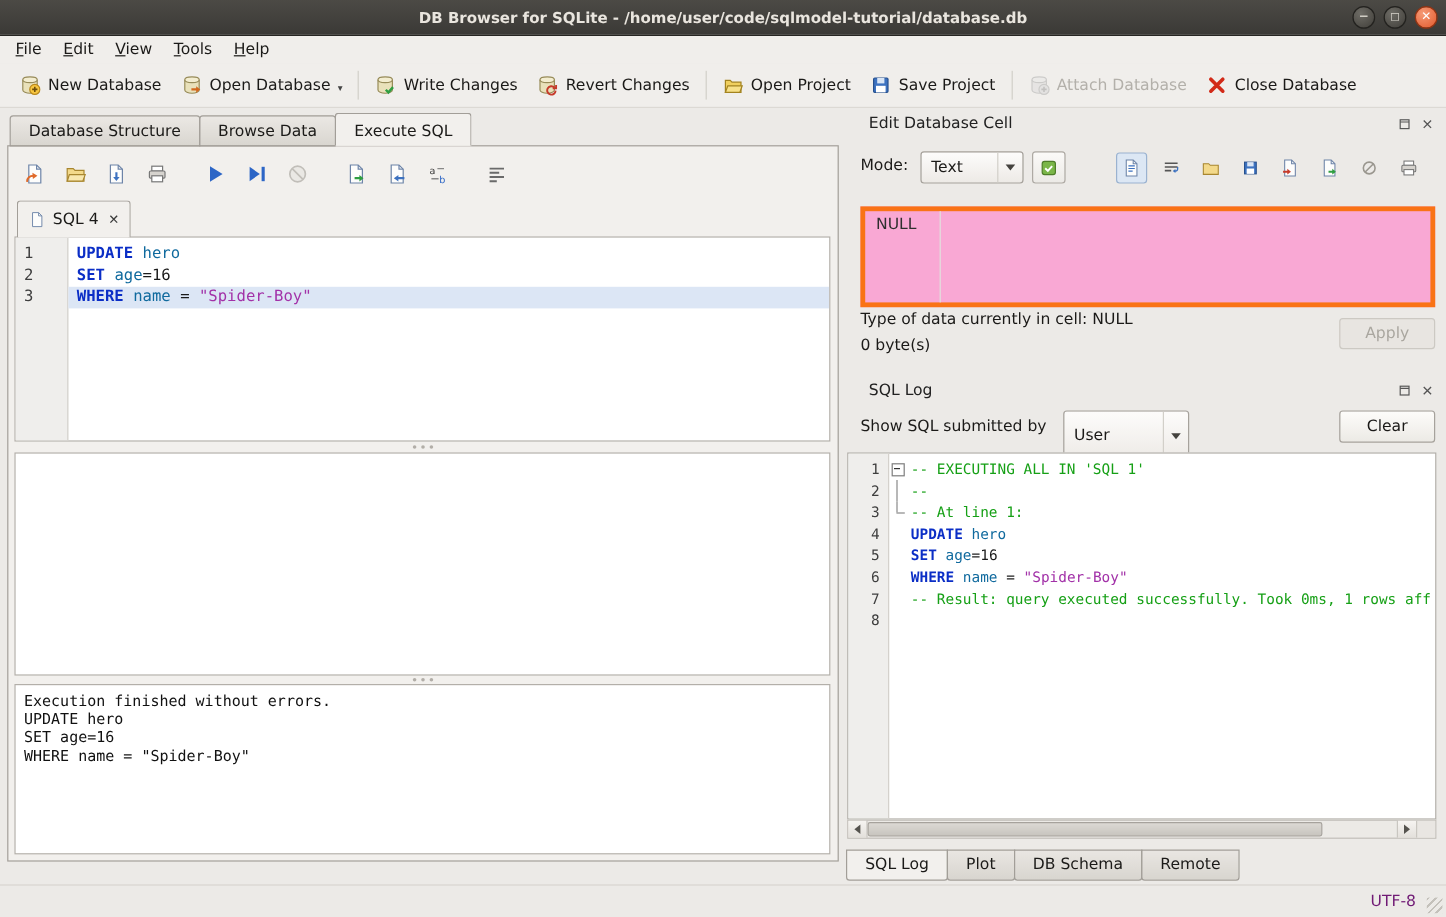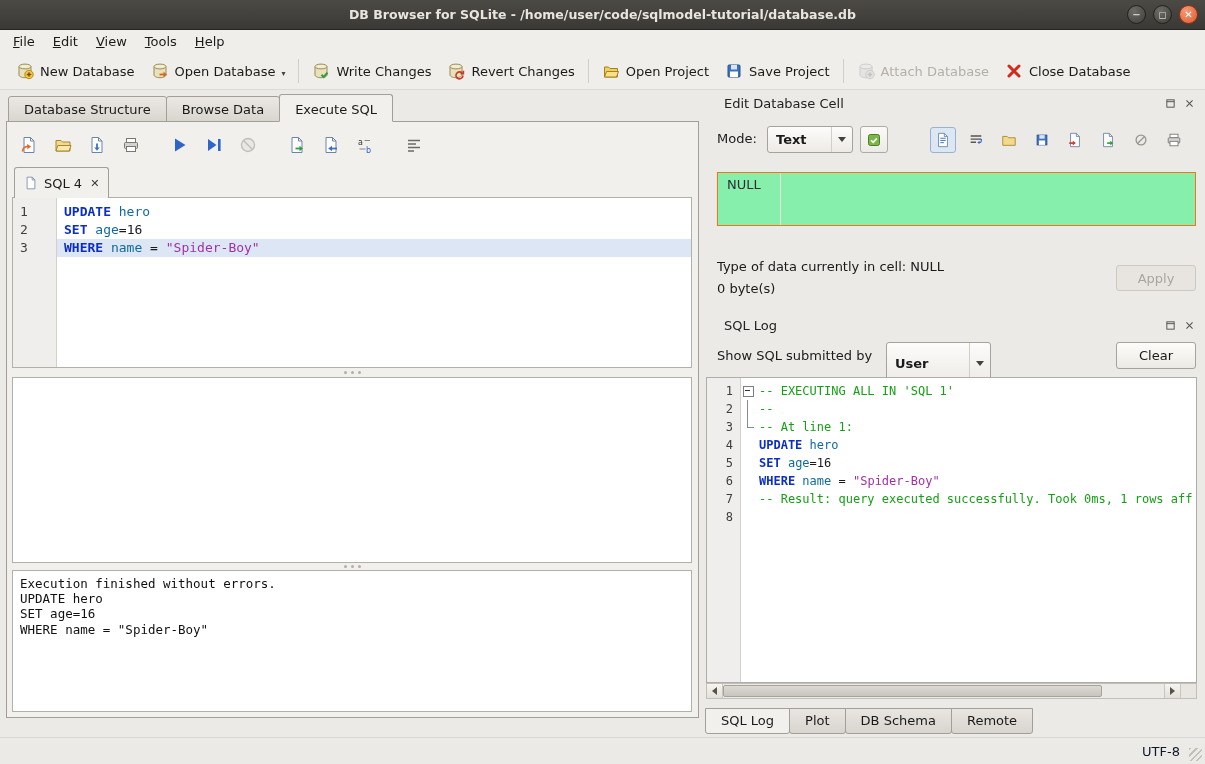--- a/index.html
+++ b/index.html
@@ -62,32 +62,32 @@
   #results-grid{position:absolute;left:12px;top:377px;width:680px;height:186px;background:#fff;border:1px solid #b3afa9;}
   #results-log{position:absolute;left:12px;top:570px;width:680px;height:142px;background:#fff;border:1px solid #b3afa9;padding:5px 7px;font-family:"DejaVu Sans Mono","Liberation Mono",monospace;font-size:12.5px;line-height:15.2px;white-space:pre;color:#111;overflow:hidden;}
 
   
   .dock-header{position:absolute;left:706px;width:491px;height:20px;display:flex;align-items:center;color:#222;}
   .dock-header .title{margin-left:18px;}
   .dock-btns{margin-left:auto;display:flex;gap:5px;margin-right:1px;}
   .dock-btn{width:14px;height:14px;display:flex;align-items:center;justify-content:center;}
   #cell-header{top:93px;} #log-header{top:315px;}
 
-  .combo{display:flex;align-items:center;padding:0 0 0 8px;background:linear-gradient(#fdfcfb,#edeae6);border:1px solid #a6a29c;border-radius:3px;position:absolute;font-weight:bold;}
+  .combo{display:flex;align-items:center;padding:0 0 0 8px;background:linear-gradient(#fdfcfb,#edeae6);border:1px solid #a6a29c;border-radius:3px;position:absolute;}
   .cb-arrow{margin-left:auto;align-self:stretch;display:flex;align-items:center;padding:0 6px;border-left:1px solid #d2cfc9;}
   .cb-arrow::before{content:"";border-left:4px solid transparent;border-right:4px solid transparent;border-top:5px solid #44423e;}
   #mode-label{position:absolute;left:717px;top:131px;}
   #mode-combo{left:767px;top:126px;width:86px;height:27px;}
   #fmt-btn{position:absolute;left:860px;top:126px;width:28px;height:27px;display:flex;align-items:center;justify-content:center;border:1px solid #aeaaa4;border-radius:3px;background:linear-gradient(#fbfaf8,#eceae6);}
   #cell-toolbar{position:absolute;left:930px;top:126px;height:27px;display:flex;gap:7px;align-items:center;}
   .cell-btn{width:26px;height:26px;display:flex;align-items:center;justify-content:center;border:1px solid transparent;border-radius:3px;}
   .cell-btn svg{width:16px;height:16px;}
   .cell-btn.pressed{border-color:#9ab2d0;background:#dce7f4;}
 
-  #cell-editor{position:absolute;left:717px;top:172px;width:479px;height:54px;background:#86efac;border:1px solid #f97316;padding:4px 9px;color:#2f2f2f;}
+  #cell-editor{position:absolute;left:717px;top:172px;width:479px;height:84px;background:#f9a8d4;border:4px solid #f97316;padding:4px 9px;color:#2f2f2f;}
   #cell-editor .vline{position:absolute;left:62px;top:0;bottom:0;width:1px;background:#e2e0dc;}
   #cell-type{position:absolute;left:717px;top:259px;}
   #cell-size{position:absolute;left:717px;top:281px;}
   .button-raised{display:flex;align-items:center;justify-content:center;background:linear-gradient(#fdfcfa,#eceae5);border:1px solid #a6a29c;border-radius:3px;}
   #apply-btn{position:absolute;left:1116px;top:265px;width:80px;height:26px;display:flex;align-items:center;justify-content:center;background:#e8e5e1;border:1px solid #ccc9c3;border-radius:3px;color:#a9a69f;}
   #log-filter-label{position:absolute;left:717px;top:348px;}
   #log-combo{left:886px;top:342px;width:105px;height:42px;}
   #clear-btn{position:absolute;left:1116px;top:342px;width:80px;height:27px;}
 
   #log-box{position:absolute;left:706px;top:377px;width:491px;height:306px;background:#fff;border:1px solid #b0aca6;overflow:hidden;}
@@ -110,21 +110,21 @@
   .sb-btn.r::before{content:"";border-top:4px solid transparent;border-bottom:4px solid transparent;border-left:5px solid #55534e;}
   .sb-track{flex:1;position:relative;}
   .sb-thumb{position:absolute;left:0;top:1px;height:12px;width:86%;background:linear-gradient(#dcd9d4,#c8c5bf);border:1px solid #a6a29c;border-radius:2px;}
   .sb-corner{width:16px;border-left:1px solid #c9c6c0;background:#e9e6e2;}
 
   #dock-tabs{position:absolute;left:706px;top:708px;height:26px;display:flex;}
   .dock-tab{padding:4px 15px 5px;background:linear-gradient(#e9e6e2,#d8d5cf);border:1px solid #a29e98;border-radius:0 0 3px 3px;margin-left:-1px;}
   .dock-tab.active{background:#f2f0ed;}
 
   #statusbar{position:absolute;left:0;top:737px;width:1205px;height:27px;border-top:1px solid #d8d5d0;}
-  #encoding{position:absolute;right:25px;top:6px;color:#0f172a;}
+  #encoding{position:absolute;right:25px;top:6px;color:#701a75;}
   #resize-grip{position:absolute;right:3px;bottom:3px;width:13px;height:13px;background:repeating-linear-gradient(315deg,transparent 0 3px,#c4c1bb 3px 4.5px);}
 </style>
 </head>
 <body>
 
 <div id="titlebar">
   <span id="window-title">DB Browser for SQLite - /home/user/code/sqlmodel-tutorial/database.db</span>
   <div class="win-controls" id="win-controls">
       <span class="win-btn minimize">−</span>
       <span class="win-btn maximize">◻</span>

